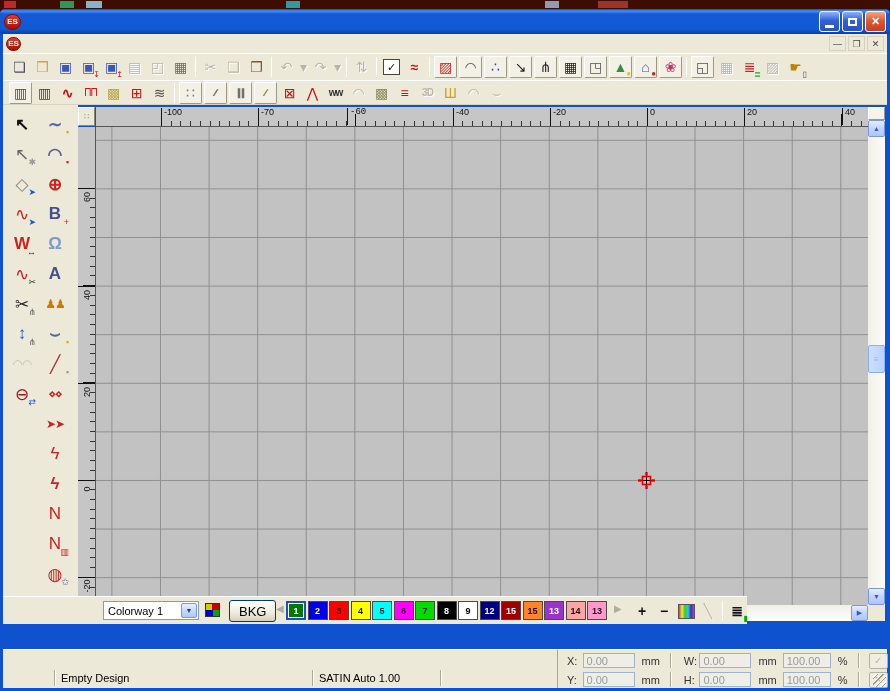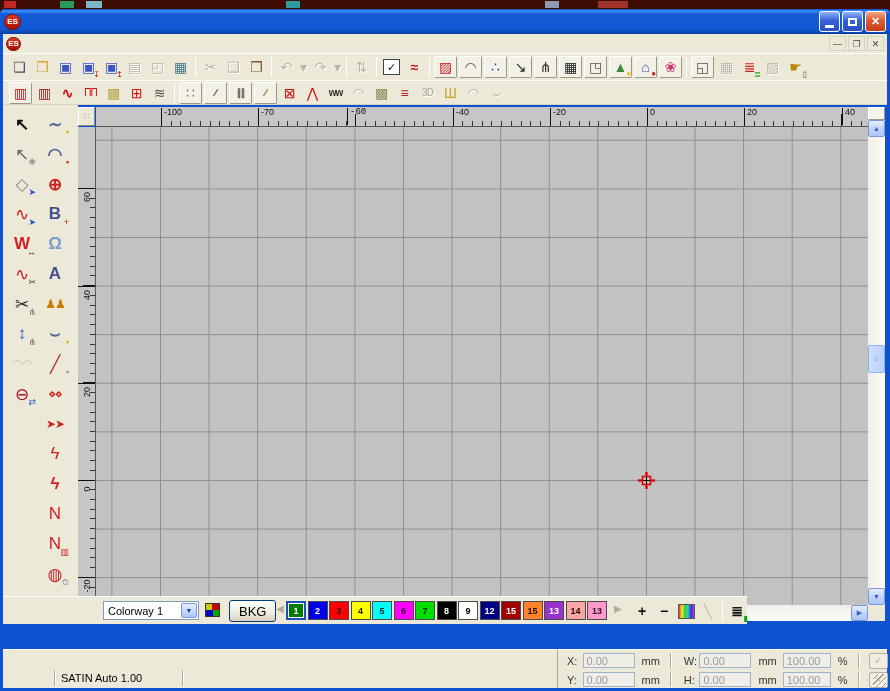--- a/index.html
+++ b/index.html
@@ -563,20 +563,21 @@
       <span class="tbtn" data-name="thread-chart-button">
         <span class="glyph bold" style="color: rgb(17, 17, 17);">≣</span>
         <span class="badge" style="color: rgb(0, 170, 0);">▮</span>
       </span>
     </div>
 </div>
 
 <div id="bottomstrip" data-name="prompt-bar"></div>
 <div id="statusbar" data-name="status-bar">
   <div class="sb-cell" style="width:52px;" data-name="status-cell-empty"></div>
+  <div class="sb-cell" style="width:258px;" data-name="status-design">Empty Design</div>
   <div class="sb-cell" style="width:128px;" data-name="status-stitch-info">SATIN Auto  1.00</div>
   <div class="sb-cell" style="flex:1;border-right:none;" data-name="status-cell-spare"></div>
 </div>
 
 <div id="coordpanel" data-name="coordinates-panel">
   <div class="cp-row" style="top:1px;">
     <span class="cp-label" data-name="x-label">X:</span>
     <input class="cp-input" disabled="" data-name="x-input" value="0.00" style="">
     <span class="cp-unit" data-name="x-unit">mm</span>
     <span class="cp-sep" data-name="separator"></span>

